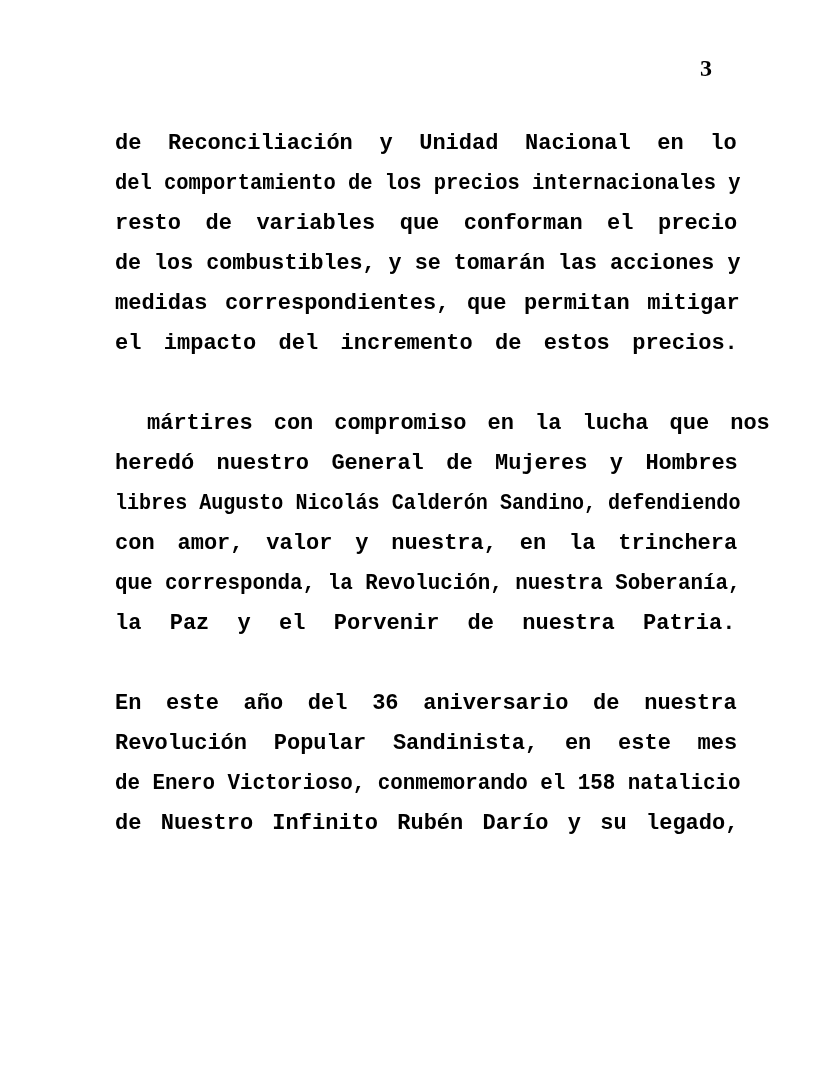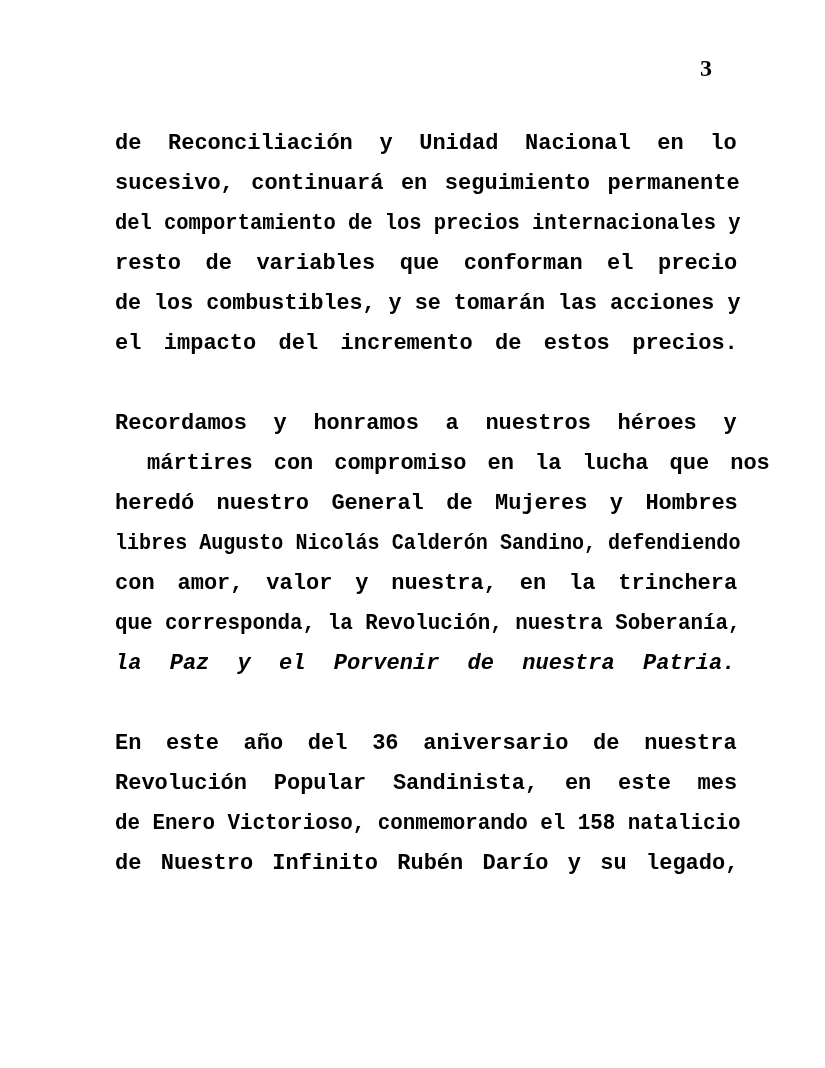--- a/index.html
+++ b/index.html
@@ -50,34 +50,33 @@
   }
 </style>
 </head>
 <body>
 
 <div class="page">
   <div class="page-number">3</div>
   <div class="doc-body" id="doc-body">
       <div class="paragraph">
         <div class="line"><span class="line-text" style="word-spacing: 13.3854px; transform: none;">de Reconciliación y Unidad Nacional en lo</span></div>
-        <div class="line"><span class="line-text" style="word-spacing: 4.32422px; transform: none;">sucesivo, continuará en seguimiento permanente</span></div>
         <div class="line"><span class="line-text" style="word-spacing: 0px; transform: scaleX(0.928867);">del comportamiento de los precios internacionales y</span></div>
         <div class="line"><span class="line-text" style="word-spacing: 11.2839px; transform: none;">resto de variables que conforman el precio</span></div>
         <div class="line"><span class="line-text" style="word-spacing: 0px; transform: scaleX(0.98693);">de los combustibles, y se tomarán las acciones y</span></div>
+        <div class="line"><span class="line-text" style="word-spacing: 4.32422px; transform: none;">medidas correspondientes, que permitan mitigar</span></div>
         <div class="line"><span class="line-text" style="word-spacing: 9.1849px; transform: none;">el impacto del incremento de estos precios.</span></div>
       </div>
       <div class="paragraph">
-        <div class="line"><span class="line-text" style="word-spacing: 13.3854px; transform: none;">Recordamos y honramos a nuestros héroes y</span></div>
         <div class="line"><span class="line-text" style="word-spacing: 7.87277px; transform: none; margin-left: 32px;">mártires con compromiso en la lucha que nos</span></div>
         <div class="line"><span class="line-text" style="word-spacing: 9.1849px; transform: none;">heredó nuestro General de Mujeres y Hombres</span></div>
         <div class="line"><span class="line-text" style="word-spacing: 0px; transform: scaleX(0.911016);">libres Augusto Nicolás Calderón Sandino, defendiendo</span></div>
         <div class="line"><span class="line-text" style="word-spacing: 9.67188px; transform: none;">con amor, valor y nuestra, en la trinchera</span></div>
         <div class="line"><span class="line-text" style="word-spacing: 0px; transform: scaleX(0.947455);">que corresponda, la Revolución, nuestra Soberanía,</span></div>
-        <div class="line"><span class="line-text" style="word-spacing: 15.0737px; transform: none; font-style: italic;">la Paz y el Porvenir de nuestra Patria.</span></div>
+        <div class="line"><span class="line-text" style="word-spacing: 15.0737px; transform: none;">la Paz y el Porvenir de nuestra Patria.</span></div>
       </div>
       <div class="paragraph">
         <div class="line"><span class="line-text" style="word-spacing: 11.4732px; transform: none;">En este año del 36 aniversario de nuestra</span></div>
         <div class="line"><span class="line-text" style="word-spacing: 13.5406px; transform: none;">Revolución Popular Sandinista, en este mes</span></div>
         <div class="line"><span class="line-text" style="word-spacing: 0px; transform: scaleX(0.947455);">de Enero Victorioso, conmemorando el 158 natalicio</span></div>
         <div class="line"><span class="line-text" style="word-spacing: 6.07143px; transform: none;">de Nuestro Infinito Rubén Darío y su legado,</span></div>
       </div>
     </div>
 </div>
 

